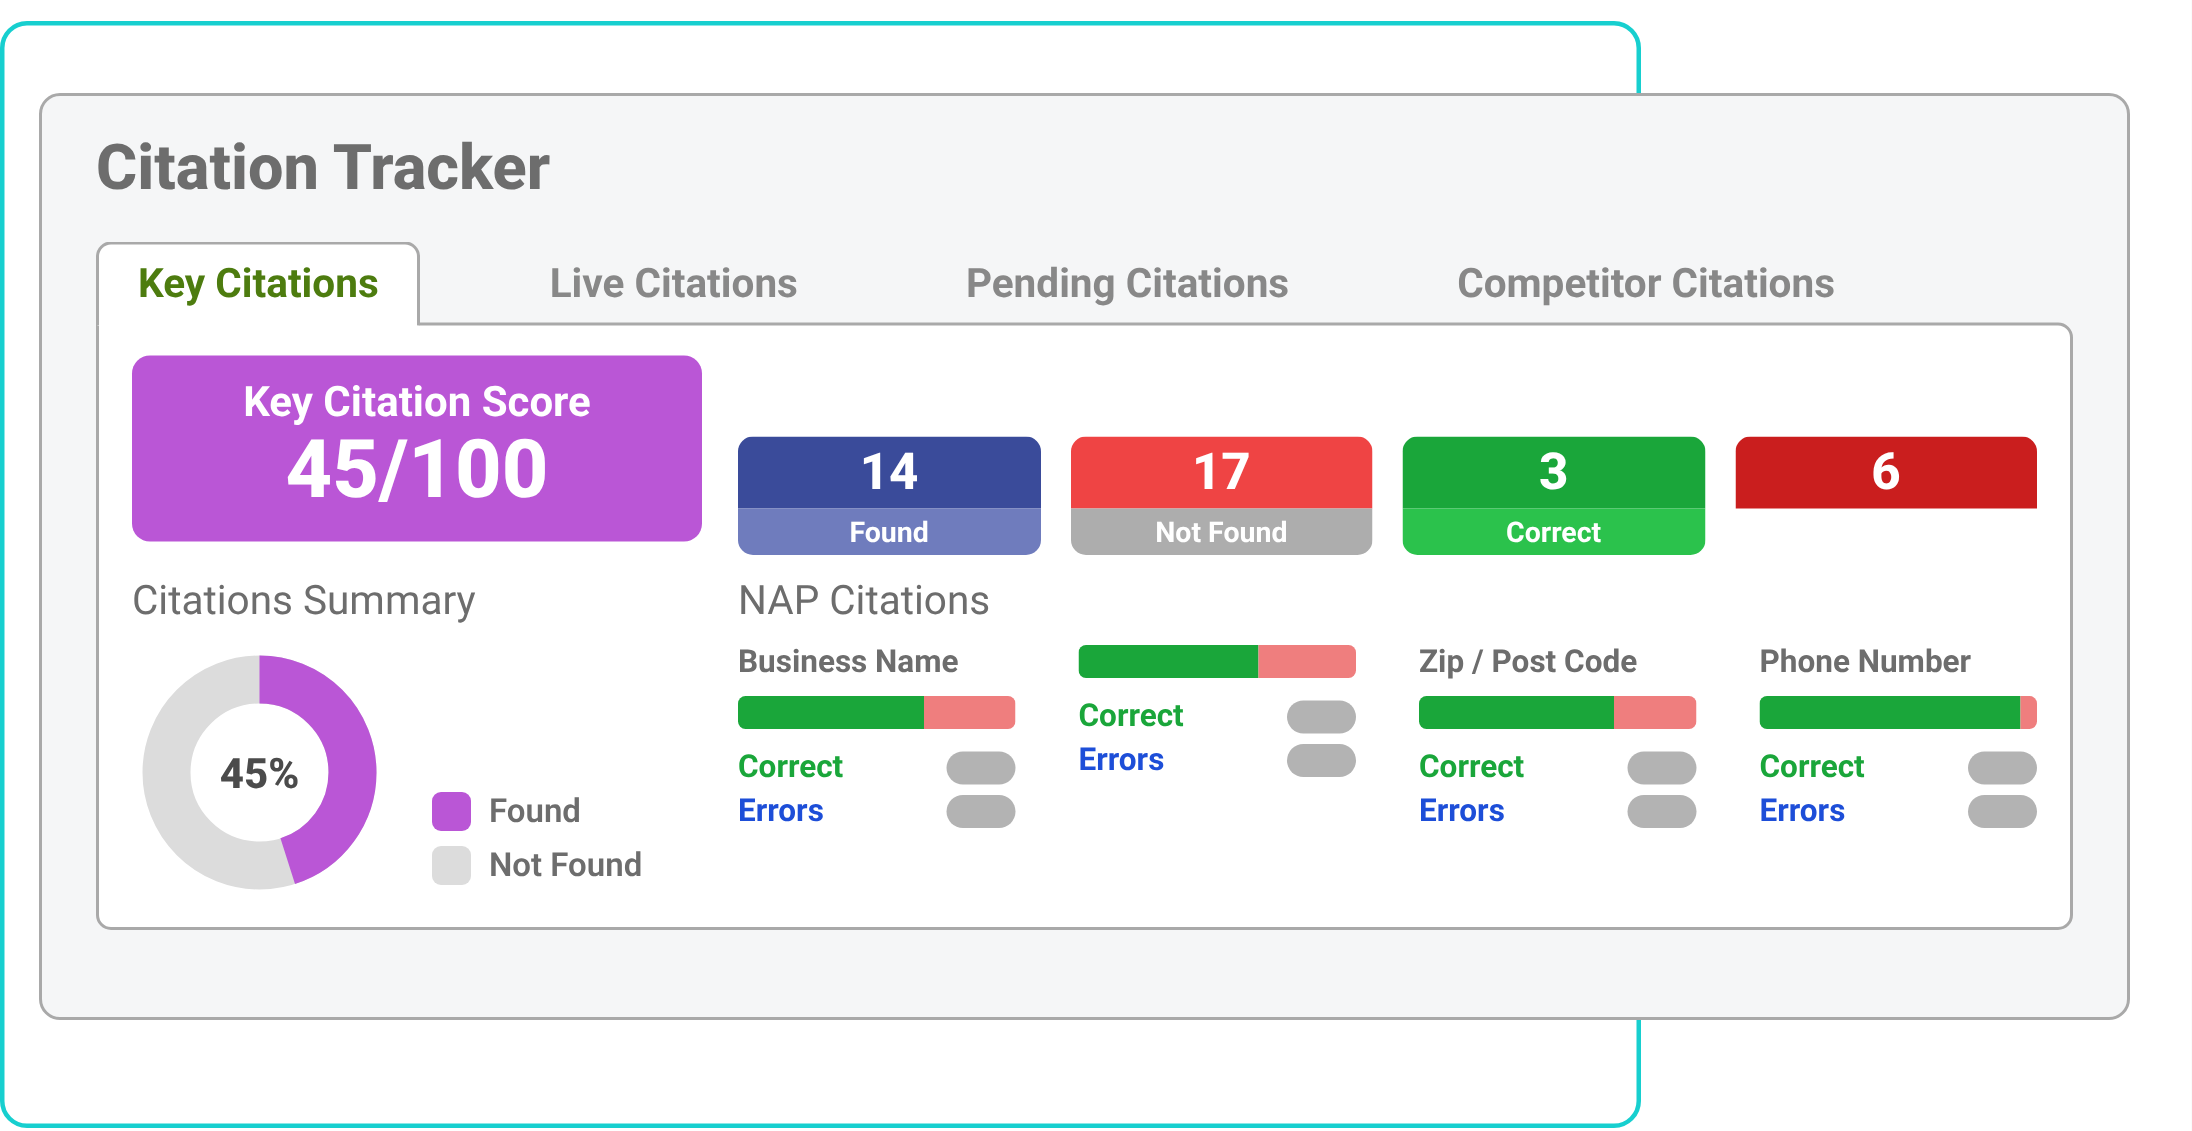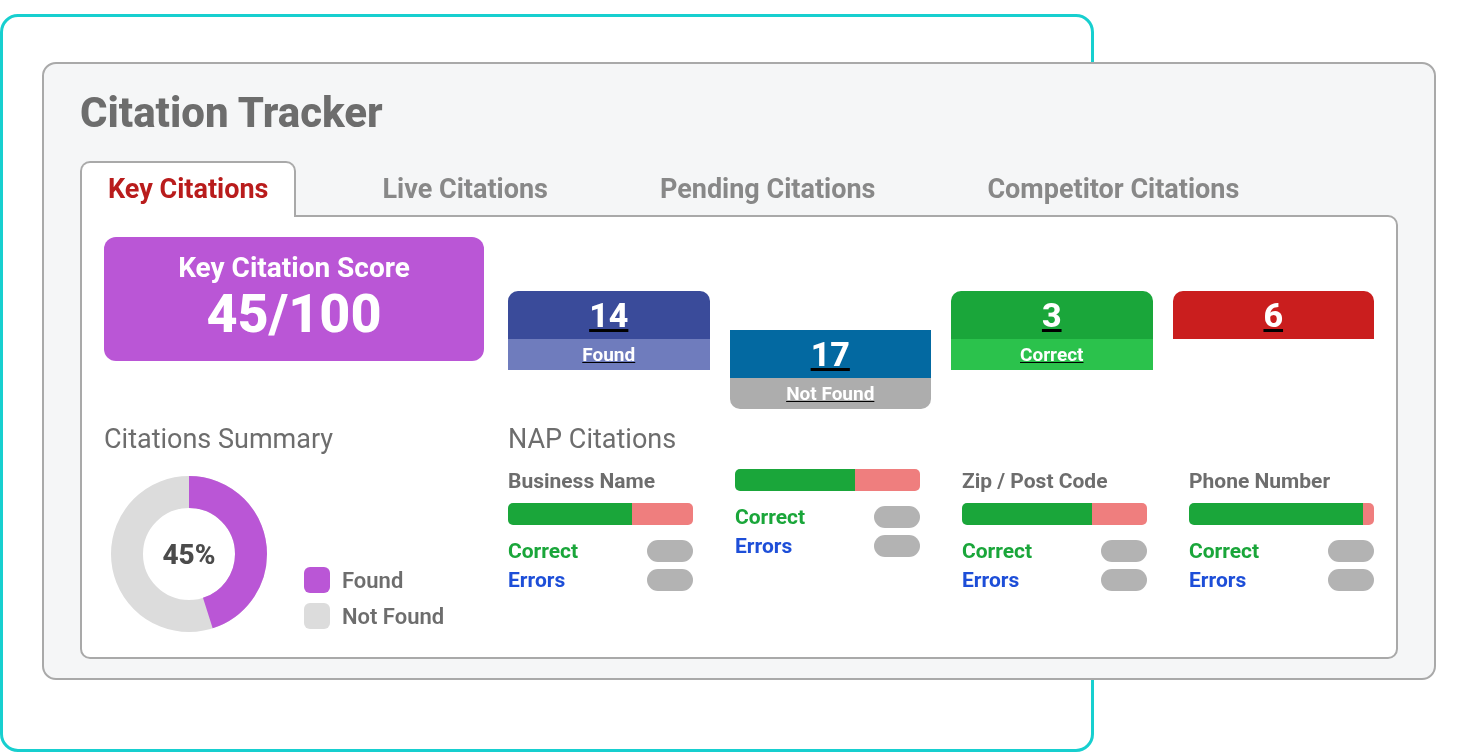--- a/index.html
+++ b/index.html
@@ -14,21 +14,21 @@
   position: absolute;
   left: 0;
   top: 14px;
   width: 1094px;
   height: 738px;
   border: 3px solid #17cfcf;
   border-radius: 18px;
 }
 .window {
   position: absolute;
-  left: 42px;
+  left: 26px;
   top: 62px;
   width: 1394px;
   height: 618px;
   background: #f5f6f7;
   border: 2px solid #a9a9a9;
   border-radius: 14px;
   padding: 24px 36px;
 }
 .page-title {
   font-size: 42px;
@@ -44,21 +44,21 @@
 }
 .tab {
   font-size: 27px;
   font-weight: 700;
   color: #888;
   padding: 10px 26px 12px 26px;
   cursor: pointer;
 }
 .tab.active {
   background: #fff;
-  color: #b91c1c;
+  color: #4d7c0f;
   border: 2px solid #a9a9a9;
   border-bottom: none;
   border-radius: 10px 10px 0 0;
   position: relative;
   z-index: 2;
 }
 .tab.active::after {
   content:"";
   position:absolute;
   left:0; right:0; bottom:-4px;
@@ -86,33 +86,32 @@
   text-align: center;
   width: 380px;
 }
 .score-card-title { font-size: 28px; font-weight: 700; margin-bottom: 2px; }
 .score-card-value { font-size: 54px; font-weight: 800; line-height:1.05; }
 .stat-cards {
   display: flex;
   gap: 20px;
   flex: 1;
   margin-top: 54px;
-  text-decoration: underline;
 }
 .stat-card {
   flex: 1;
   border-radius: 10px;
   overflow: hidden;
   text-align: center;
 }
 .stat-top { font-size: 34px; font-weight: 800; color:#fff; padding: 4px 0 4px 0; }
 .stat-bot { font-size: 19px; font-weight: 700; color:#fff; padding: 4px 0 4px 0; }
 .stat-found .stat-top { background:#3a4b9a; }
 .stat-found .stat-bot { background:#6f7cbd; }
-.stat-notfound .stat-top { background:#0369a1;margin-top:39px; }
+.stat-notfound .stat-top { background:#ef4444; }
 .stat-notfound .stat-bot { background:#adadad; }
 .stat-correct .stat-top { background:#1aa63a; }
 .stat-correct .stat-bot { background:#2bc24c; }
 .stat-errors .stat-top { background:#ca1e1e; }
 .stat-errors .stat-bot { background:#e37374; }
 
 .row-bottom {
   display: flex;
   margin-top: 14px;
   gap: 24px;

